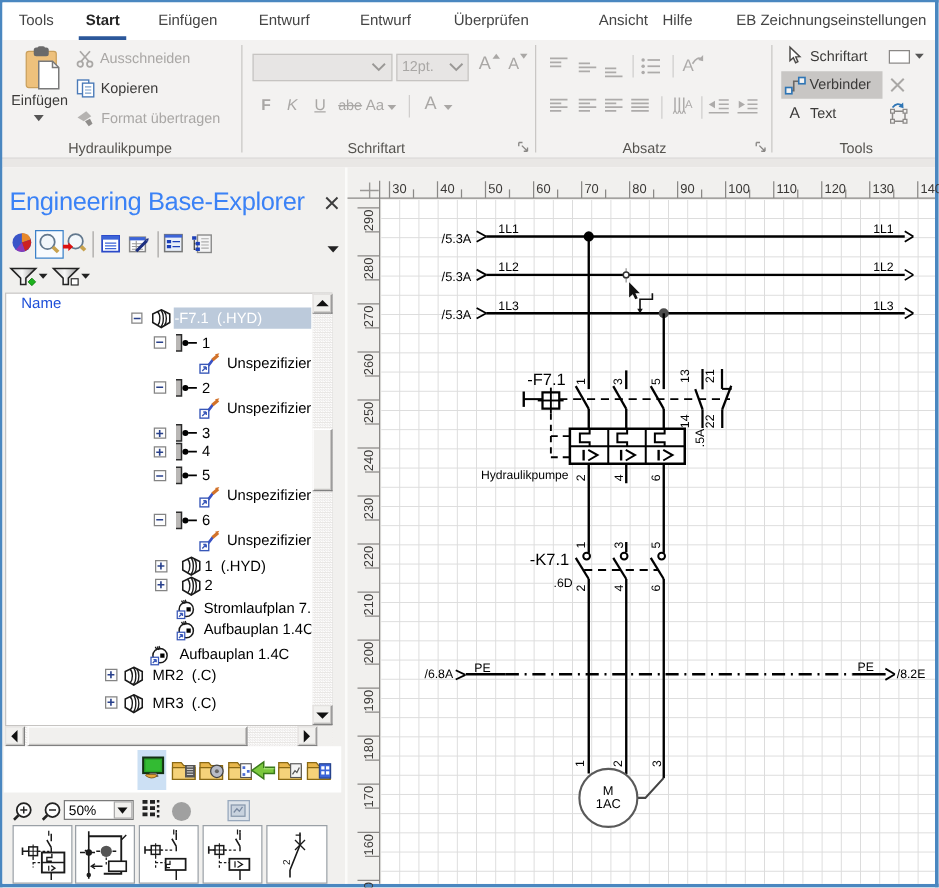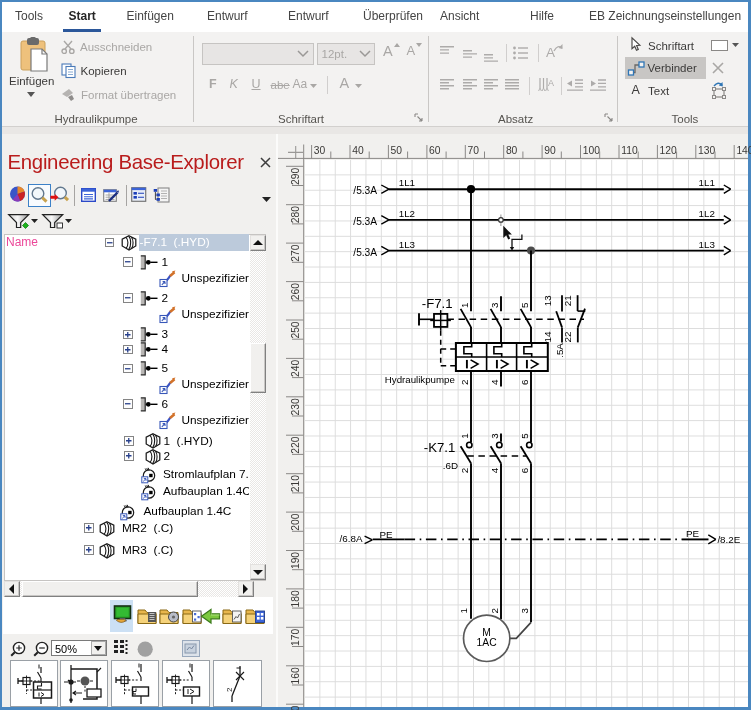--- a/index.html
+++ b/index.html
@@ -11,21 +11,21 @@
 <div style="position:absolute;left:0px;top:0px;width:2px;height:710px;background:#4a87c0;"></div>
 <div style="position:absolute;left:748px;top:0px;width:3px;height:710px;background:#4a87c0;"></div>
 <div style="position:absolute;left:0px;top:707px;width:751px;height:3px;background:#4a87c0;"></div>
 <div style="position:absolute;left:2px;top:2px;width:746px;height:30px;background:#ffffff;"></div>
 <div style="position:absolute;left:15px;top:10px;font-size:12px;color:#444444;font-weight:normal;white-space:nowrap;line-height:1.1;">Tools</div>
 <div style="position:absolute;left:68.5px;top:10px;font-size:12px;color:#262626;font-weight:bold;white-space:nowrap;line-height:1.1;">Start</div>
 <div style="position:absolute;left:126.5px;top:10px;font-size:12px;color:#444444;font-weight:normal;white-space:nowrap;line-height:1.1;">Einfügen</div>
 <div style="position:absolute;left:207px;top:10px;font-size:12px;color:#444444;font-weight:normal;white-space:nowrap;line-height:1.1;">Entwurf</div>
 <div style="position:absolute;left:288px;top:10px;font-size:12px;color:#444444;font-weight:normal;white-space:nowrap;line-height:1.1;">Entwurf</div>
 <div style="position:absolute;left:363px;top:10px;font-size:12px;color:#444444;font-weight:normal;white-space:nowrap;line-height:1.1;">Überprüfen</div>
-<div style="position:absolute;left:440px;top:10px;font-size:12px;color:#444444;font-weight:normal;white-space:nowrap;line-height:1.1;">Ansicht</div>
+<div style="position:absolute;left:479px;top:10px;font-size:12px;color:#444444;font-weight:normal;white-space:nowrap;line-height:1.1;">Ansicht</div>
 <div style="position:absolute;left:530px;top:10px;font-size:12px;color:#444444;font-weight:normal;white-space:nowrap;line-height:1.1;">Hilfe</div>
 <div style="position:absolute;left:589px;top:10px;font-size:12px;color:#444444;font-weight:normal;white-space:nowrap;line-height:1.1;">EB Zeichnungseinstellungen</div>
 <div style="position:absolute;left:63px;top:29px;width:38px;height:2.5px;background:#2b579a;"></div>
 <div style="position:absolute;left:2px;top:32px;width:746px;height:94px;background:#f3f2f1;"></div>
 <div style="position:absolute;left:2px;top:126px;width:746px;height:1px;background:#d2d0ce;"></div>
 <div style="position:absolute;left:2px;top:127px;width:746px;height:7px;background:#e9e7e5;"></div>
 <div style="position:absolute;left:193px;top:36px;width:1px;height:86px;background:#c9c7c5;"></div>
 <div style="position:absolute;left:428px;top:36px;width:1px;height:86px;background:#c9c7c5;"></div>
 <div style="position:absolute;left:617px;top:36px;width:1px;height:86px;background:#c9c7c5;"></div>
 <svg width="34" height="40" style="left:18px;top:37px;">
@@ -170,21 +170,21 @@
 <rect x="4" y="7" width="10" height="8" fill="none" stroke="#8a8886" stroke-width="1.2"></rect>
 <rect x="2.5" y="5.5" width="3" height="3" fill="#f3f2f1" stroke="#8a8886" stroke-width="1"></rect>
 <rect x="12.5" y="5.5" width="3" height="3" fill="#f3f2f1" stroke="#8a8886" stroke-width="1"></rect>
 <rect x="2.5" y="13.5" width="3" height="3" fill="#f3f2f1" stroke="#8a8886" stroke-width="1"></rect>
 <rect x="12.5" y="13.5" width="3" height="3" fill="#f3f2f1" stroke="#8a8886" stroke-width="1"></rect>
 <path d="M4 4 Q8 -1 12 3" fill="none" stroke="#2e75b5" stroke-width="1.4"></path>
 <path d="M12.5 0 L12.8 4.5 L8.8 3.4 z" fill="#2e75b5"></path>
 </svg>
 <div style="position:absolute;left:671.5px;top:112.8px;font-size:11.5px;color:#55534f;font-weight:normal;white-space:nowrap;line-height:1.1;">Tools</div>
 <div style="position:absolute;left:2px;top:134px;width:275px;height:573px;background:#f1f0ee;"></div>
-<div style="position:absolute;left:7.5px;top:151.2px;font-size:20.4px;color:#b91c1c;font-weight:normal;white-space:nowrap;line-height:1.1;letter-spacing:-0.3px;">Engineering Base-Explorer</div>
+<div style="position:absolute;left:7.5px;top:151.2px;font-size:20.4px;color:#3b82f6;font-weight:normal;white-space:nowrap;line-height:1.1;letter-spacing:-0.3px;">Engineering Base-Explorer</div>
 <svg width="12" height="12" style="left:260px;top:157px;">
     <path d="M1 1 L10 10 M10 1 L1 10" stroke="#3d3d3d" stroke-width="1.5"></path>
   </svg>
 <svg width="20" height="17" style="left:8px;top:186px;">
 <circle cx="9.5" cy="8" r="7.5" fill="#3a55c8"></circle>
 <path d="M9.5 0.5 A7.5 7.5 0 0 1 16.6 5.5 L9.5 8 z" fill="#e8882a"></path>
 <path d="M16.6 5.5 A7.5 7.5 0 0 1 12 14.9 L9.5 8 z" fill="#cc2222"></path>
 <path d="M12 14.9 A7.5 7.5 0 0 1 4.6 13.8 L9.5 8 z" fill="#8a3ab8"></path>
 </svg>
 <div style="position:absolute;left:28px;top:184px;width:22.5px;height:22.5px;background:#f8fbfe;border:1px solid #3c81c8;"></div>
@@ -251,21 +251,21 @@
         <stop offset="1" stop-color="#9a9a9a"></stop>
       </linearGradient>
     </defs>
 <path d="M0.7 0.7 h20 l-8 7.8 v5 h-4.2 v-5 z" fill="url(#fg41.5)" stroke="#222" stroke-width="1.2"></path>
 <rect x="15" y="9" width="5.5" height="5" fill="#fff" stroke="#222" stroke-width="0.9"></rect>
 </svg>
 <svg width="8" height="5" style="left:64.5px;top:218.5px;">
     <path d="M0 0 h7 l-3.5 4 z" fill="#222"></path>
   </svg>
 <div style="position:absolute;left:4px;top:233.5px;width:262px;height:347px;background:#ffffff;border:1px solid #c6c4c2;"></div>
-<div style="position:absolute;left:6px;top:235.8px;font-size:12px;color:#ec4899;font-weight:normal;white-space:nowrap;line-height:1.1;">Name</div>
+<div style="position:absolute;left:6px;top:235.8px;font-size:12px;color:#1d4ed8;font-weight:normal;white-space:nowrap;line-height:1.1;padding-left:11px;">Name</div>
 <div style="position:absolute;left:249.5px;top:234.5px;width:16px;height:345px;background-image:repeating-conic-gradient(#ffffff 0% 25%, #e9e7e5 25% 50%);background-size:2px 2px;"></div>
 <div style="position:absolute;left:249.5px;top:234.5px;width:16px;height:16px;background:#f1f0ee;border:1px solid #e3e1df;border-right-color:#808080;border-bottom-color:#808080;box-shadow:inset -1px -1px 0 #c8c6c4;"></div>
 <svg width="10" height="6" style="left:252.5px;top:240px;">
     <path d="M5 0 L10 5 H0 z" fill="#111"></path>
   </svg>
 <div style="position:absolute;left:249.5px;top:563.5px;width:16px;height:16.5px;background:#f1f0ee;border:1px solid #e3e1df;border-right-color:#808080;border-bottom-color:#808080;box-shadow:inset -1px -1px 0 #c8c6c4;"></div>
 <svg width="10" height="6" style="left:252.5px;top:569.5px;">
     <path d="M0 0 h10 L5 5 z" fill="#111"></path>
   </svg>
 <div style="position:absolute;left:249.5px;top:342.5px;width:16px;height:50px;background:#f1f0ee;border:1px solid #fff;border-right-color:#808080;border-bottom-color:#808080;box-shadow:inset -1px -1px 0 #c8c6c4;"></div>
@@ -273,21 +273,21 @@
 <div style="position:absolute;left:4px;top:580.5px;width:16px;height:16px;background:#f1f0ee;border:1px solid #e3e1df;border-right-color:#808080;border-bottom-color:#808080;box-shadow:inset -1px -1px 0 #c8c6c4;"></div>
 <svg width="6" height="10" style="left:9px;top:583.5px;">
     <path d="M0 5 L5 0 V10 z" fill="#111"></path>
   </svg>
 <div style="position:absolute;left:237.5px;top:580.5px;width:16px;height:16px;background:#f1f0ee;border:1px solid #e3e1df;border-right-color:#808080;border-bottom-color:#808080;box-shadow:inset -1px -1px 0 #c8c6c4;"></div>
 <svg width="6" height="10" style="left:242.5px;top:583.5px;">
     <path d="M0 0 L5 5 L0 10 z" fill="#111"></path>
   </svg>
 <div style="position:absolute;left:253.5px;top:580.5px;width:12.5px;height:16px;background:#f1f0ee;"></div>
 <div style="position:absolute;left:21.5px;top:580.5px;width:176px;height:16px;background:#f1f0ee;border:1px solid #fff;border-right-color:#808080;border-bottom-color:#808080;box-shadow:inset -1px -1px 0 #c8c6c4;"></div>
-<div style="position:absolute;left:5px;top:232px;width:244px;height:330px;overflow:hidden;">
+<div style="position:absolute;left:5px;top:244px;width:244px;height:330px;overflow:hidden;">
 <div style="position:absolute;left:133.5px;top:2.199999999999978px;width:115.5px;height:16.4px;background:#bccadb;"></div>
 <div style="position:absolute;left:99.55px;top:5.649999999999977px;width:9.5px;height:9.5px;background:#fdfdfd;border:1px solid #848484;"></div>
 <svg width="9.5" height="9.5" style="left:99.55px;top:5.649999999999977px;">
       <path d="M2 4.75 h5.5 " stroke="#29418c" stroke-width="1.3"></path>
     </svg>
 <svg width="16" height="16" style="left:115.5px;top:2.8999999999999773px;">
 <path d="M8 0.8 L14.8 4.2 V11 L8 15 L1.2 11 V4.2 Z" fill="#fff" stroke="#1a1a1a" stroke-width="1.25"></path>
 <path d="M5 2.3 C7.5 4.5 7.5 10.5 5.2 13.2 M7.6 1.1 C10.3 3.6 10.3 11.4 7.8 14.4 M10.4 2.2 C12.6 4.8 12.6 10.6 10.6 13.3" fill="none" stroke="#1a1a1a" stroke-width="1.1"></path>
 </svg>
 <div style="position:absolute;left:134.5px;top:4.099999999999977px;font-size:11.8px;color:#ffffff;font-weight:normal;white-space:nowrap;line-height:1.1;">-F7.1&nbsp;&nbsp;(.HYD)</div>

